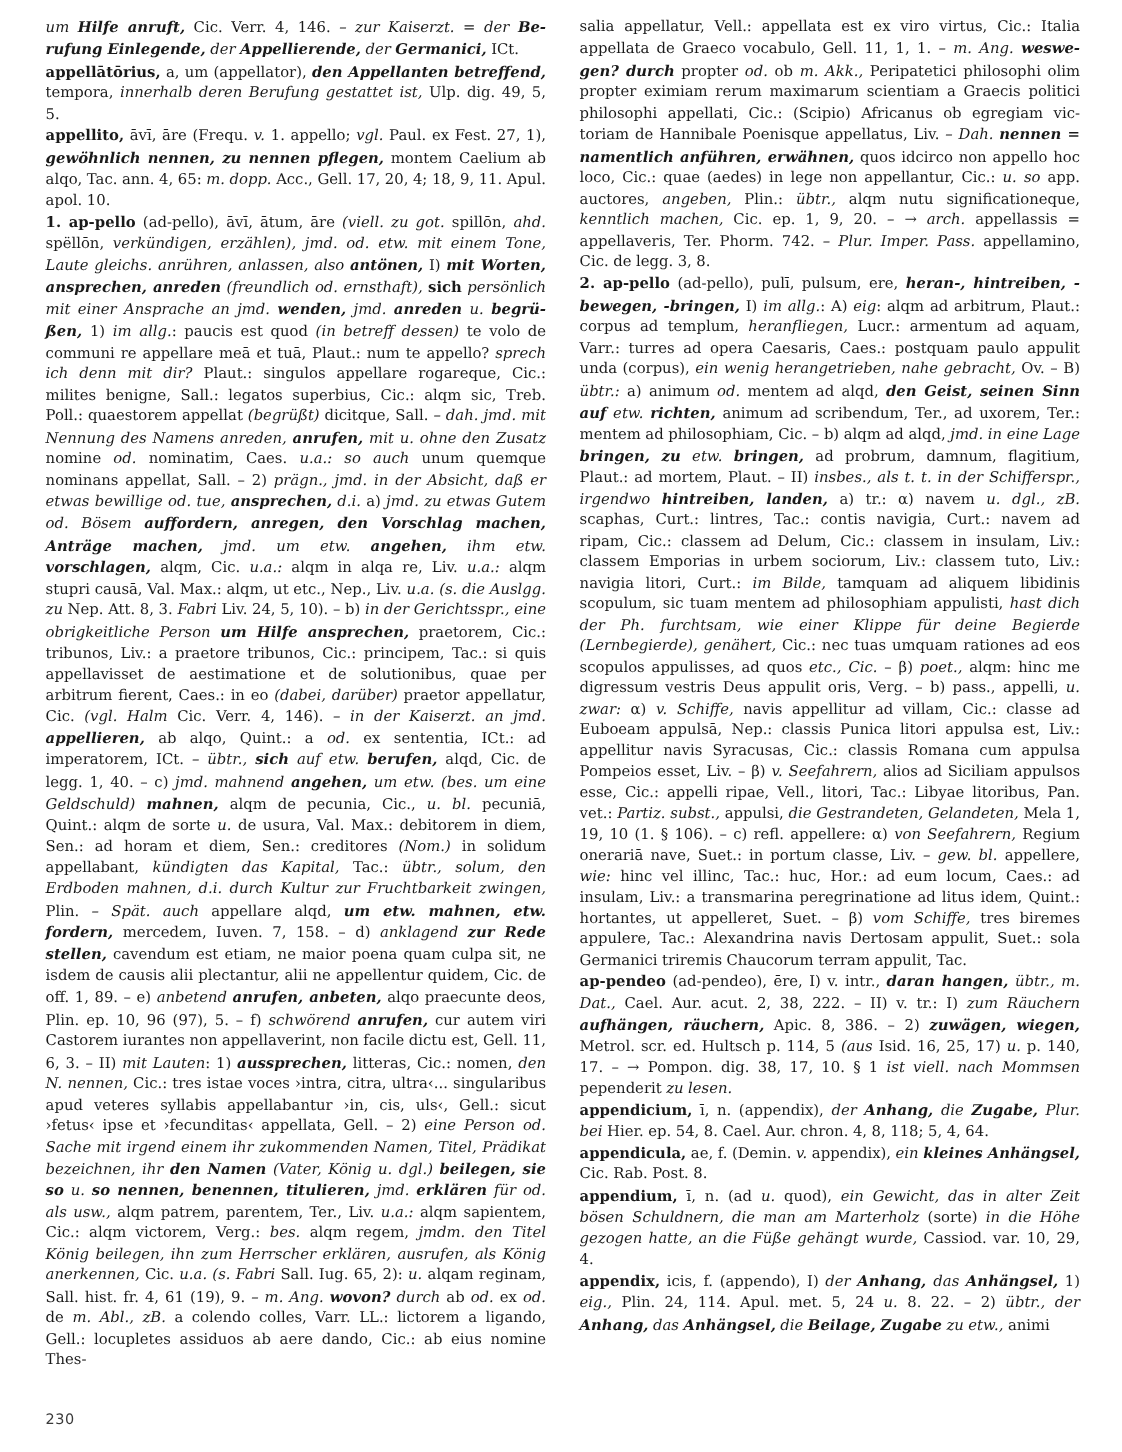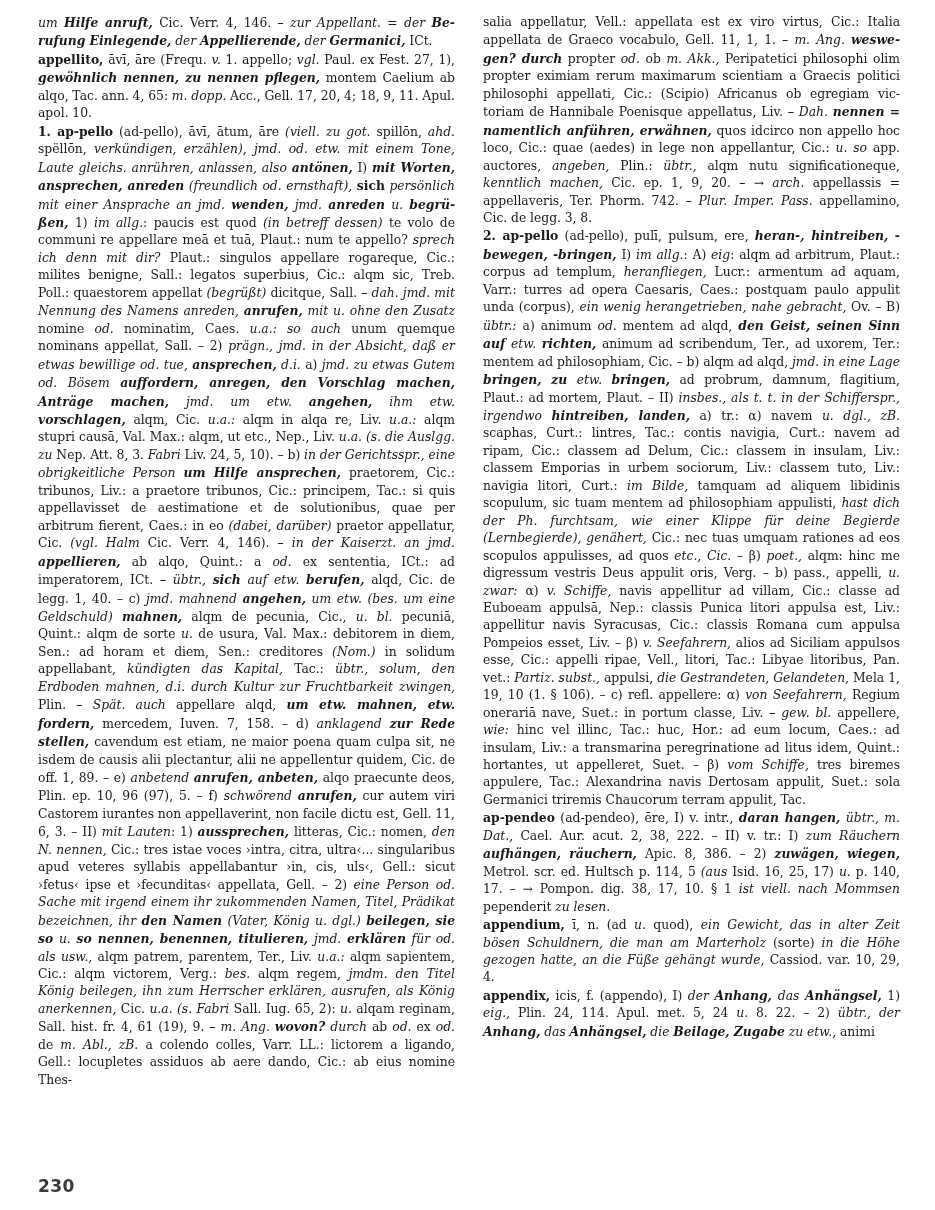--- a/index.html
+++ b/index.html
@@ -47,41 +47,43 @@
   .entry {
     margin: 0;
   }
   b, .b { font-weight: bold; }
   i, .i { font-style: italic; }
   .bi { font-weight: bold; font-style: italic; }
   .pageno {
     position: absolute;
     left: 38px;
     top: 1176px;
-    font-size: 17px;
+    font-size: 12px;
     color: #3a3a3a;
     font-family: "DejaVu Sans", "Liberation Sans", sans-serif;
     letter-spacing: 0.4px;
-    font-weight: bold;
   }
   
   .col { -webkit-font-smoothing: antialiased; }
 </style>
 </head>
 <body>
 
 <div class="page">
   <div class="columns">
     <div class="col" id="left-col">
-        <p class="entry"><span class="i">um </span><span class="bi">Hilfe anruft,</span><span> Cic. Verr. 4, 146. </span><span class="i">– zur Appellant. = der </span><span class="bi">Be­rufung Einlegende,</span><span class="i"> der </span><span class="bi">Appellierende,</span><span class="i"> der </span><span class="bi">Germanici,</span><span> ICt.</span></p>
+        <p class="entry"><span class="i">um </span><span class="bi">Hilfe anruft,</span><span> Cic. Verr. 4, 146. </span><span class="i">– zur Kaiserzt. = der </span><span class="bi">Be­rufung Einlegende,</span><span class="i"> der </span><span class="bi">Appellierende,</span><span class="i"> der </span><span class="bi">Germanici,</span><span> ICt.</span></p>
+        <p class="entry"><span class="b">appellātōrius,</span><span> a, um (appellator), </span><span class="bi">den Appellanten betreffend,</span><span> tempora, </span><span class="i">innerhalb deren Berufung gestattet ist,</span><span> Ulp. dig. 49, 5, 5.</span></p>
         <p class="entry"><span class="b">appellito,</span><span> āvī, āre (Frequ. </span><span class="i">v.</span><span> 1. appello; </span><span class="i">vgl.</span><span> Paul. ex Fest. 27, 1), </span><span class="bi">gewöhnlich nennen, zu nennen pflegen,</span><span> montem Caelium ab alqo, Tac. ann. 4, 65: </span><span class="i">m. dopp.</span><span> Acc., Gell. 17, 20, 4; 18, 9, 11. Apul. apol. 10.</span></p>
         <p class="entry"><span class="b">1. ap-pello</span><span> (ad-pello), āvī, ātum, āre </span><span class="i">(viell. zu got.</span><span> spillōn, </span><span class="i">ahd.</span><span> spëllōn, </span><span class="i">verkündigen, erzählen), jmd. od. etw. mit einem Tone, Laute gleichs. anrühren, anlassen, also </span><span class="bi">antönen,</span><span> I) </span><span class="bi">mit Worten, ansprechen, anreden</span><span class="i"> (freundlich od. ernsthaft), </span><span class="b">sich</span><span class="i"> persönlich mit einer Ansprache an jmd. </span><span class="bi">wenden,</span><span class="i"> jmd. </span><span class="bi">anreden</span><span class="i"> u. </span><span class="bi">begrü­ßen,</span><span> 1) </span><span class="i">im allg.</span><span>: paucis est quod </span><span class="i">(in betreff dessen)</span><span> te volo de communi re appellare meā et tuā, Plaut.: num te appello? </span><span class="i">sprech ich denn mit dir?</span><span> Plaut.: singulos appellare rogareque, Cic.: milites benigne, Sall.: legatos superbius, Cic.: alqm sic, Treb. Poll.: quaestorem appellat </span><span class="i">(begrüßt)</span><span> dicitque, Sall. </span><span class="i">– dah. jmd. mit Nennung des Namens anreden, </span><span class="bi">anrufen,</span><span class="i"> mit u. ohne den Zusatz</span><span> nomine </span><span class="i">od.</span><span> nominatim, Caes. </span><span class="i">u.a.: so auch</span><span> unum quemque nominans appellat, Sall. – 2) </span><span class="i">prägn., jmd. in der Ab­sicht, daß er etwas bewillige od. tue, </span><span class="bi">ansprechen,</span><span class="i"> d.i.</span><span> a) </span><span class="i">jmd. zu etwas Gutem od. Bösem </span><span class="bi">auffordern, anregen, den Vorschlag machen, Anträge machen,</span><span class="i"> jmd. um etw. </span><span class="bi">angehen,</span><span class="i"> ihm etw. </span><span class="bi">vorschlagen,</span><span> alqm, Cic. </span><span class="i">u.a.:</span><span> alqm in alqa re, Liv. </span><span class="i">u.a.:</span><span> alqm stupri causā, Val. Max.: alqm, ut etc., Nep., Liv. </span><span class="i">u.a. (s. die Auslgg. zu</span><span> Nep. Att. 8, 3. </span><span class="i">Fabri</span><span> Liv. 24, 5, 10). – b) </span><span class="i">in der Gerichtsspr., eine obrigkeitliche Person </span><span class="bi">um Hilfe ansprechen,</span><span> praetorem, Cic.: tribunos, Liv.: a praetore tribunos, Cic.: prin­cipem, Tac.: si quis appellavisset de aestimatione et de solutio­nibus, quae per arbitrum fierent, Caes.: in eo </span><span class="i">(dabei, darüber)</span><span> praetor appellatur, Cic. </span><span class="i">(vgl. Halm</span><span> Cic. Verr. 4, 146). </span><span class="i">– in der Kaiserzt. an jmd. </span><span class="bi">appellieren,</span><span> ab alqo, Quint.: a </span><span class="i">od.</span><span> ex senten­tia, ICt.: ad imperatorem, ICt. </span><span class="i">– übtr., </span><span class="bi">sich</span><span class="i"> auf etw. </span><span class="bi">berufen,</span><span> alqd, Cic. de legg. 1, 40. – c) </span><span class="i">jmd. mahnend </span><span class="bi">angehen,</span><span class="i"> um etw. (bes. um eine Geldschuld) </span><span class="bi">mahnen,</span><span> alqm de pecunia, Cic., </span><span class="i">u. bl.</span><span> pecuniā, Quint.: alqm de sorte </span><span class="i">u.</span><span> de usura, Val. Max.: debi­torem in diem, Sen.: ad horam et diem, Sen.: creditores </span><span class="i">(Nom.)</span><span> in solidum appellabant, </span><span class="i">kündigten das Kapital,</span><span> Tac.: </span><span class="i">übtr., so­lum, den Erdboden mahnen, d.i. durch Kultur zur Fruchtbarkeit zwingen,</span><span> Plin. </span><span class="i">– Spät. auch</span><span> appellare alqd, </span><span class="bi">um etw. mahnen, etw. fordern,</span><span> mercedem, Iuven. 7, 158. – d) </span><span class="i">anklagend </span><span class="bi">zur Rede stellen,</span><span> cavendum est etiam, ne maior poena quam culpa sit, ne isdem de causis alii plectantur, alii ne appellentur qui­dem, Cic. de off. 1, 89. – e) </span><span class="i">anbetend </span><span class="bi">anrufen, anbeten,</span><span> alqo praecunte deos, Plin. ep. 10, 96 (97), 5. – f) </span><span class="i">schwörend </span><span class="bi">anru­fen,</span><span> cur autem viri Castorem iurantes non appellaverint, non facile dictu est, Gell. 11, 6, 3. – II) </span><span class="i">mit Lauten</span><span>: 1) </span><span class="bi">aussprechen,</span><span> litteras, Cic.: nomen, </span><span class="i">den N. nennen,</span><span> Cic.: tres istae voces ›intra, citra, ultra‹... singularibus apud veteres syllabis appellabantur ›in, cis, uls‹, Gell.: sicut ›fetus‹ ipse et ›fecunditas‹ appellata, Gell. – 2) </span><span class="i">eine Person od. Sache mit irgend einem ihr zukom­menden Namen, Titel, Prädikat bezeichnen, ihr </span><span class="bi">den Namen</span><span class="i"> (Vater, König u. dgl.) </span><span class="bi">beilegen, sie so</span><span class="i"> u. </span><span class="bi">so nennen, benennen, titulieren,</span><span class="i"> jmd. </span><span class="bi">erklären</span><span class="i"> für od. als usw.,</span><span> alqm patrem, paren­tem, Ter., Liv. </span><span class="i">u.a.:</span><span> alqm sapientem, Cic.: alqm victorem, Verg.: </span><span class="i">bes.</span><span> alqm regem, </span><span class="i">jmdm. den Titel König beilegen, ihn zum Herrscher erklären, ausrufen, als König anerkennen,</span><span> Cic. </span><span class="i">u.a. (s. Fabri</span><span> Sall. Iug. 65, 2): </span><span class="i">u.</span><span> alqam reginam, Sall. hist. fr. 4, 61 (19), 9. </span><span class="i">– m. Ang. </span><span class="bi">wovon?</span><span class="i"> durch</span><span> ab </span><span class="i">od.</span><span> ex </span><span class="i">od.</span><span> de </span><span class="i">m. Abl., zB.</span><span> a colendo colles, Varr. LL.: lictorem a ligando, Gell.: locupletes assiduos ab aere dando, Cic.: ab eius nomine Thes-</span></p>
       </div>
     <div class="col" id="right-col">
         <p class="entry"><span>salia appellatur, Vell.: appellata est ex viro virtus, Cic.: Italia appellata de Graeco vocabulo, Gell. 11, 1, 1. </span><span class="i">– m. Ang. </span><span class="bi">weswe­gen? durch</span><span> propter </span><span class="i">od.</span><span> ob </span><span class="i">m. Akk.,</span><span> Peripatetici philosophi olim propter eximiam rerum maximarum scientiam a Graecis politici philosophi appellati, Cic.: (Scipio) Africanus ob egregiam vic­toriam de Hannibale Poenisque appellatus, Liv. </span><span class="i">– Dah. </span><span class="bi">nennen = namentlich anführen, erwähnen,</span><span> quos idcirco non appello hoc loco, Cic.: quae (aedes) in lege non appellantur, Cic.: </span><span class="i">u. so</span><span> app. auctores, </span><span class="i">angeben,</span><span> Plin.: </span><span class="i">übtr.,</span><span> alqm nutu significatio­neque, </span><span class="i">kenntlich machen,</span><span> Cic. ep. 1, 9, 20. </span><span class="i">– → arch.</span><span> appellas­sis = appellaveris, Ter. Phorm. 742. </span><span class="i">– Plur. Imper. Pass.</span><span> appel­lamino, Cic. de legg. 3, 8.</span></p>
         <p class="entry"><span class="b">2. ap-pello</span><span> (ad-pello), pulī, pulsum, ere, </span><span class="bi">heran-, hintreiben, -bewegen, -bringen,</span><span> I) </span><span class="i">im allg.</span><span>: A) </span><span class="i">eig</span><span>: alqm ad arbitrum, Plaut.: corpus ad templum, </span><span class="i">heranfliegen,</span><span> Lucr.: armentum ad aquam, Varr.: turres ad opera Caesaris, Caes.: postquam paulo appulit unda (corpus), </span><span class="i">ein wenig herangetrieben, nahe gebracht,</span><span> Ov. – B) </span><span class="i">übtr.:</span><span> a) animum </span><span class="i">od.</span><span> mentem ad alqd, </span><span class="bi">den Geist, seinen Sinn auf</span><span class="i"> etw. </span><span class="bi">richten,</span><span> animum ad scribendum, Ter., ad uxorem, Ter.: mentem ad philosophiam, Cic. – b) alqm ad alqd, </span><span class="i">jmd. in eine Lage </span><span class="bi">bringen, zu</span><span class="i"> etw. </span><span class="bi">bringen,</span><span> ad probrum, damnum, flagitium, Plaut.: ad mortem, Plaut. – II) </span><span class="i">insbes., als t. t. in der Schifferspr., irgendwo </span><span class="bi">hintreiben, landen,</span><span> a) tr.: α) navem </span><span class="i">u. dgl., zB.</span><span> scaphas, Curt.: lintres, Tac.: contis navigia, Curt.: navem ad ripam, Cic.: classem ad Delum, Cic.: classem in insulam, Liv.: classem Emporias in urbem sociorum, Liv.: classem tuto, Liv.: navigia litori, Curt.: </span><span class="i">im Bilde,</span><span> tamquam ad aliquem libidinis scopulum, sic tuam mentem ad philosophiam appulisti, </span><span class="i">hast dich der Ph. furchtsam, wie einer Klippe für deine Begierde (Lernbegierde), genähert,</span><span> Cic.: nec tuas um­quam rationes ad eos scopulos appulisses, ad quos </span><span class="i">etc., Cic.</span><span> – β) </span><span class="i">poet.,</span><span> alqm: hinc me digressum vestris Deus appulit oris, Verg. – b) pass., appelli, </span><span class="i">u. zwar:</span><span> α) </span><span class="i">v. Schiffe,</span><span> navis appellitur ad villam, Cic.: classe ad Euboeam appulsā, Nep.: classis Punica litori appulsa est, Liv.: appellitur navis Syracusas, Cic.: classis Romana cum appulsa Pompeios esset, Liv. – β) </span><span class="i">v. Seefahrern,</span><span> alios ad Siciliam appulsos esse, Cic.: appelli ripae, Vell., litori, Tac.: Libyae litoribus, Pan. vet.: </span><span class="i">Partiz. subst.,</span><span> appulsi, </span><span class="i">die Gestrandeten, Gelandeten,</span><span> Mela 1, 19, 10 (1. § 106). – c) refl. appellere: α) </span><span class="i">von Seefahrern,</span><span> Regium onerariā nave, Suet.: in portum classe, Liv. </span><span class="i">– gew. bl.</span><span> appellere, </span><span class="i">wie:</span><span> hinc vel illinc, Tac.: huc, Hor.: ad eum locum, Caes.: ad insulam, Liv.: a transmarina peregrinatione ad litus idem, Quint.: hortantes, ut appelleret, Suet. – β) </span><span class="i">vom Schiffe,</span><span> tres biremes appulere, Tac.: Alexandrina navis Dertosam appulit, Suet.: sola Germanici tri­remis Chaucorum terram appulit, Tac.</span></p>
         <p class="entry"><span class="b">ap-pendeo</span><span> (ad-pendeo), ēre, I) v. intr., </span><span class="bi">daran hangen,</span><span class="i"> übtr., m. Dat.,</span><span> Cael. Aur. acut. 2, 38, 222. – II) v. tr.: I) </span><span class="i">zum Räu­chern </span><span class="bi">aufhängen, räuchern,</span><span> Apic. 8, 386. – 2) </span><span class="bi">zuwägen, wiegen,</span><span> Metrol. scr. ed. Hultsch p. 114, 5 </span><span class="i">(aus</span><span> Isid. 16, 25, 17) </span><span class="i">u.</span><span> p. 140, 17. – → Pompon. dig. 38, 17, 10. § 1 </span><span class="i">ist viell. nach Mommsen</span><span> pependerit </span><span class="i">zu lesen.</span></p>
+        <p class="entry"><span class="b">appendicium,</span><span> ī, n. (appendix), </span><span class="i">der </span><span class="bi">Anhang,</span><span class="i"> die </span><span class="bi">Zugabe,</span><span class="i"> Plur. bei</span><span> Hier. ep. 54, 8. Cael. Aur. chron. 4, 8, 118; 5, 4, 64.</span></p>
+        <p class="entry"><span class="b">appendicula,</span><span> ae, f. (Demin. </span><span class="i">v.</span><span> appendix), </span><span class="i">ein </span><span class="bi">kleines Anhäng­sel,</span><span> Cic. Rab. Post. 8.</span></p>
         <p class="entry"><span class="b">appendium,</span><span> ī, n. (ad </span><span class="i">u.</span><span> quod), </span><span class="i">ein Gewicht, das in alter Zeit bösen Schuldnern, die man am Marterholz </span><span>(sorte)</span><span class="i"> in die Höhe gezogen hatte, an die Füße gehängt wurde,</span><span> Cassiod. var. 10, 29, 4.</span></p>
         <p class="entry"><span class="b">appendix,</span><span> icis, f. (appendo), I) </span><span class="i">der </span><span class="bi">Anhang, </span><span class="i">das </span><span class="bi">Anhängsel,</span><span> 1) </span><span class="i">eig.,</span><span> Plin. 24, 114. Apul. met. 5, 24 </span><span class="i">u.</span><span> 8. 22. – 2) </span><span class="i">übtr., der </span><span class="bi">Anhang,</span><span class="i"> das </span><span class="bi">Anhängsel,</span><span class="i"> die </span><span class="bi">Beilage, Zugabe</span><span class="i"> zu etw.,</span><span> animi</span></p>
       </div>
   </div>
   <div class="pageno">230</div>
 </div>
 
 </body></html>

